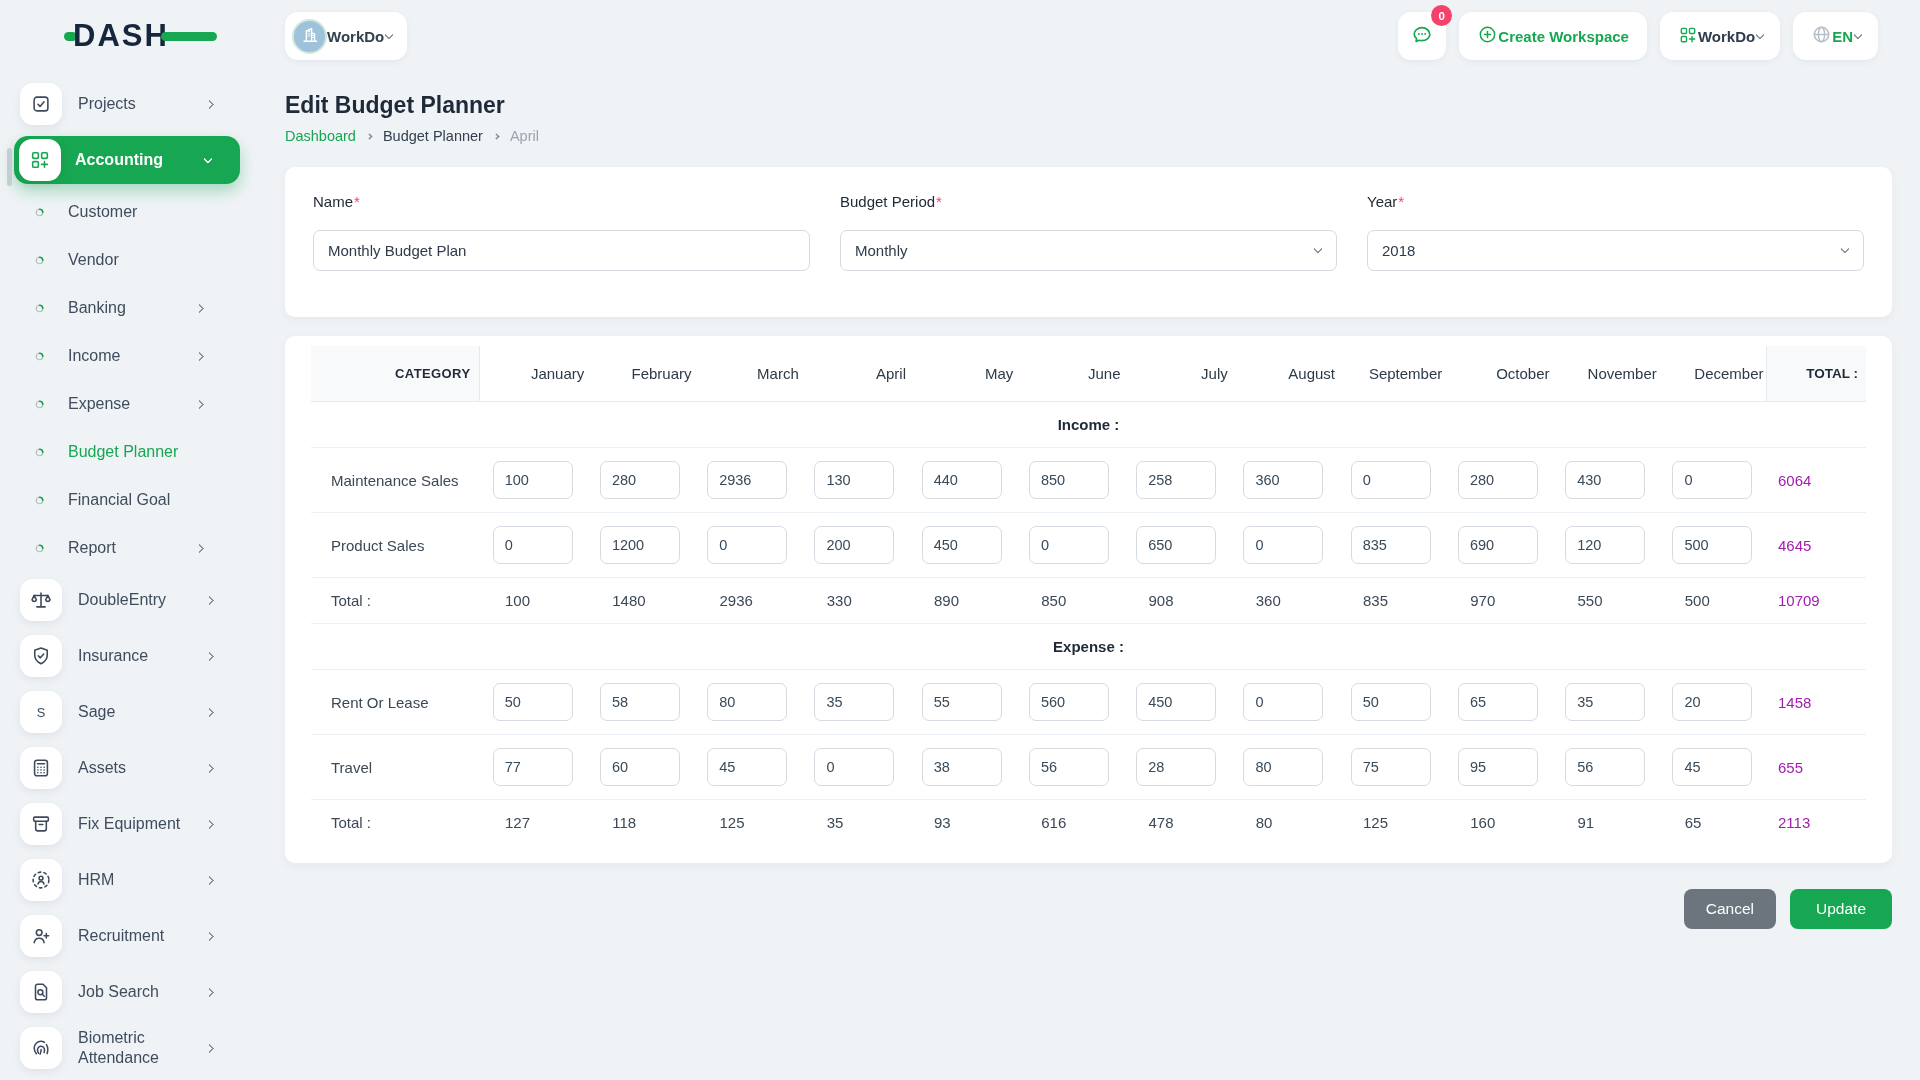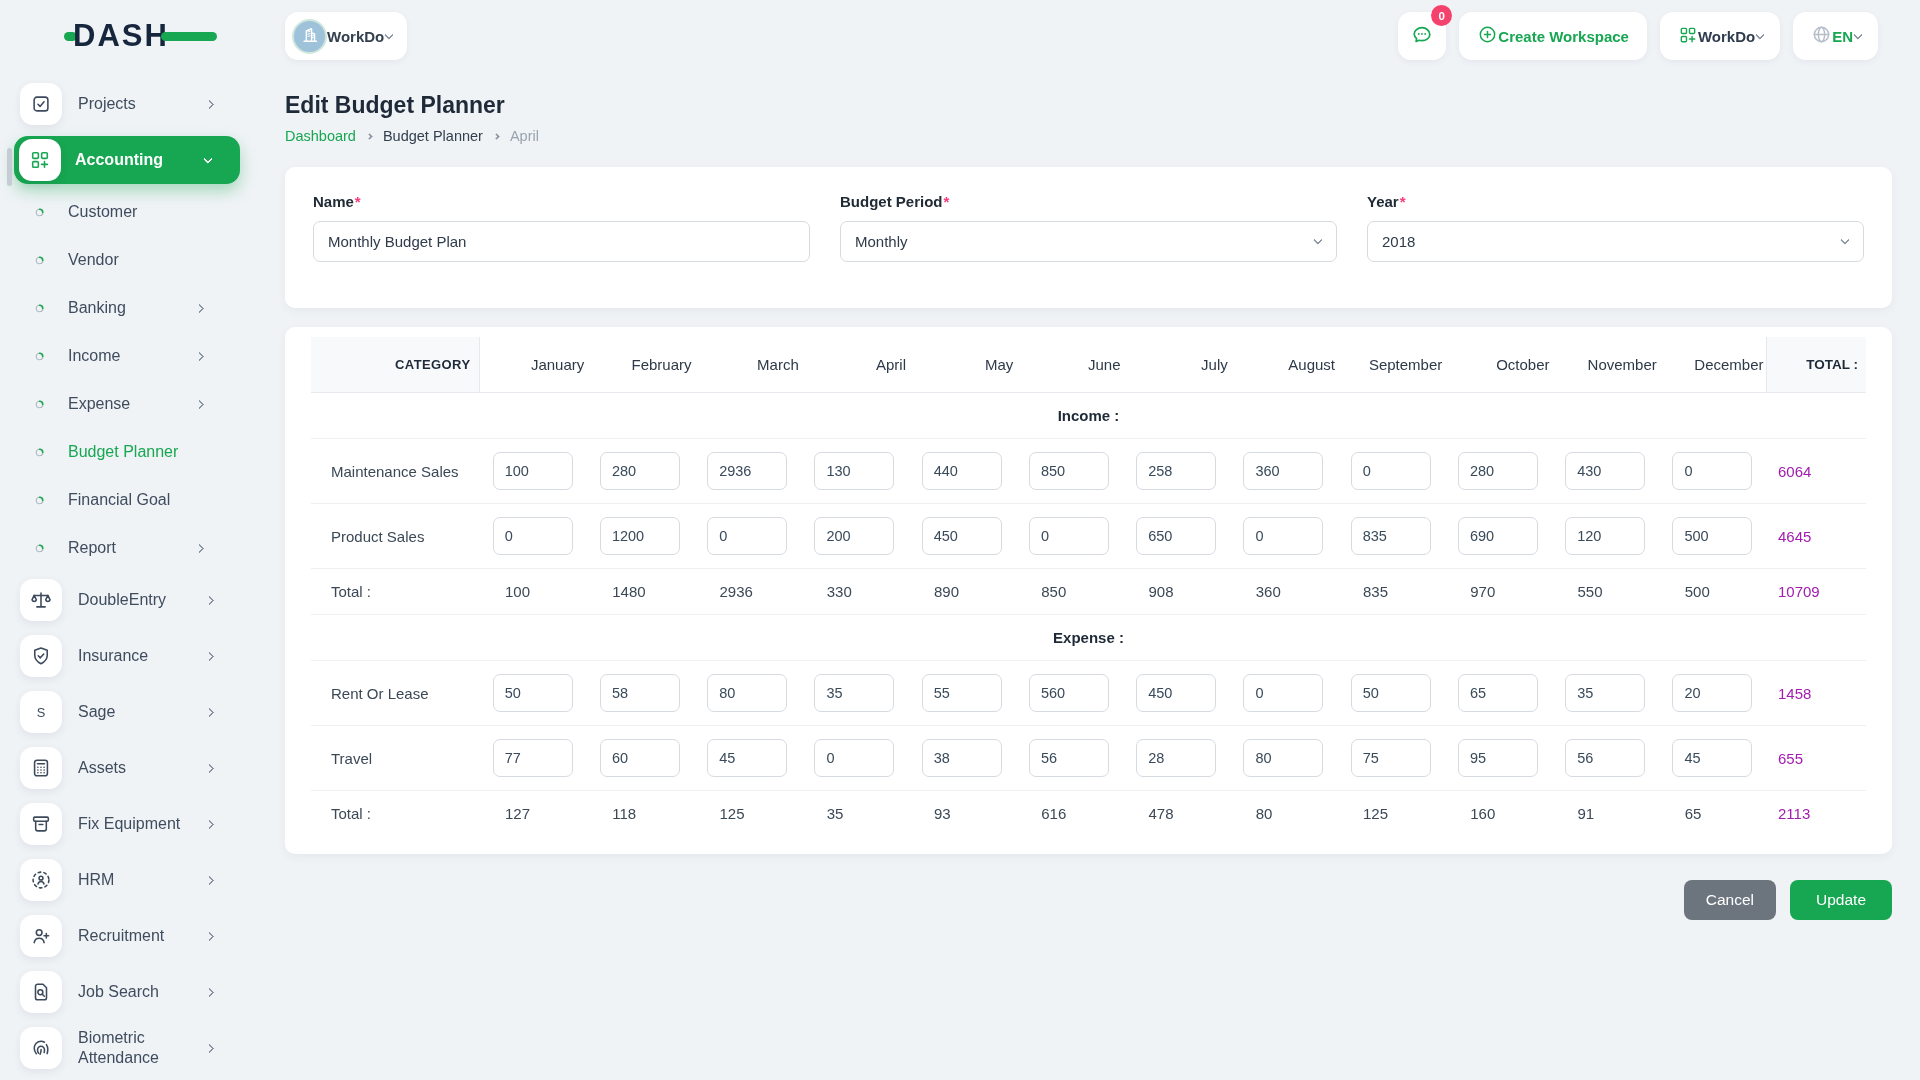--- a/index.html
+++ b/index.html
@@ -69,21 +69,21 @@
   .page-title { font-size:23px; font-weight:700; color:#1f2a38; margin-top:14px; }
   .breadcrumb { display:flex; align-items:center; gap:11px; margin-top:9px; font-size:14.5px; }
   .breadcrumb .crumb-link { color:#17a651; cursor:pointer; }
   .breadcrumb .crumb-mid { color:#33404e; cursor:pointer; }
   .breadcrumb .crumb-cur { color:#9aa4b0; }
   .breadcrumb .chev { width:5px; height:5px; }
 
   .card { background:#fff; border-radius:10px; box-shadow:0 3px 10px rgba(25,39,62,.05); }
   .form-card { margin-top:23px; padding:26px 28px 46px; display:flex; gap:30px; }
   .f-col { flex:1; }
-  .f-label { font-size:15px; font-weight:700; color:#212b36; margin-bottom:11px; }
+  .f-label { font-size:15px; font-weight:400; color:#212b36; margin-bottom:20px; }
   .req { color:#fd397a; margin-left:1px; }
   .text-input { width:100%; height:41px; border:1px solid #d6dbe2; border-radius:7px;
                 padding:0 14px; font-size:15px; color:#2f3b4a; font-family:inherit; background:#fff; }
   .select-box { position:relative; width:100%; height:41px; border:1px solid #d6dbe2; border-radius:7px;
                 display:flex; align-items:center; padding:0 36px 0 14px; font-size:15px;
                 color:#2f3b4a; cursor:pointer; background:#fff; }
   .select-box .chev { position:absolute; right:16px; top:16px; }
 
   
   .table-card { margin-top:19px; padding:10px 26px 18px; }

